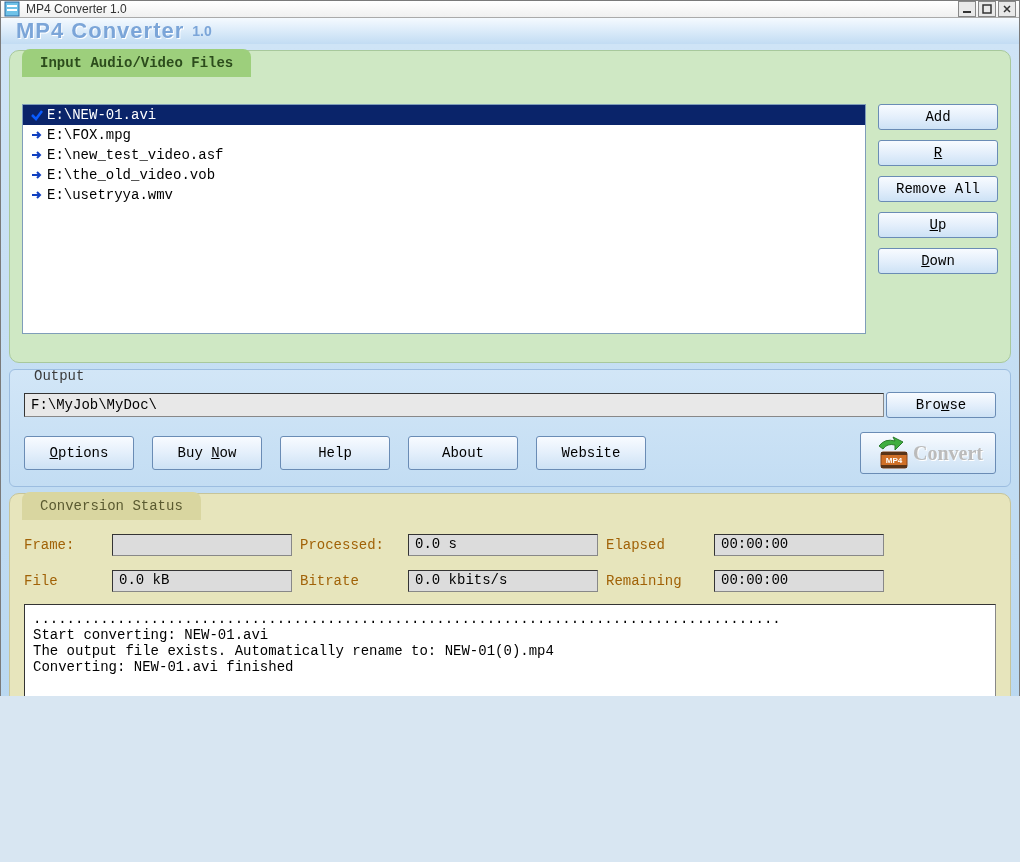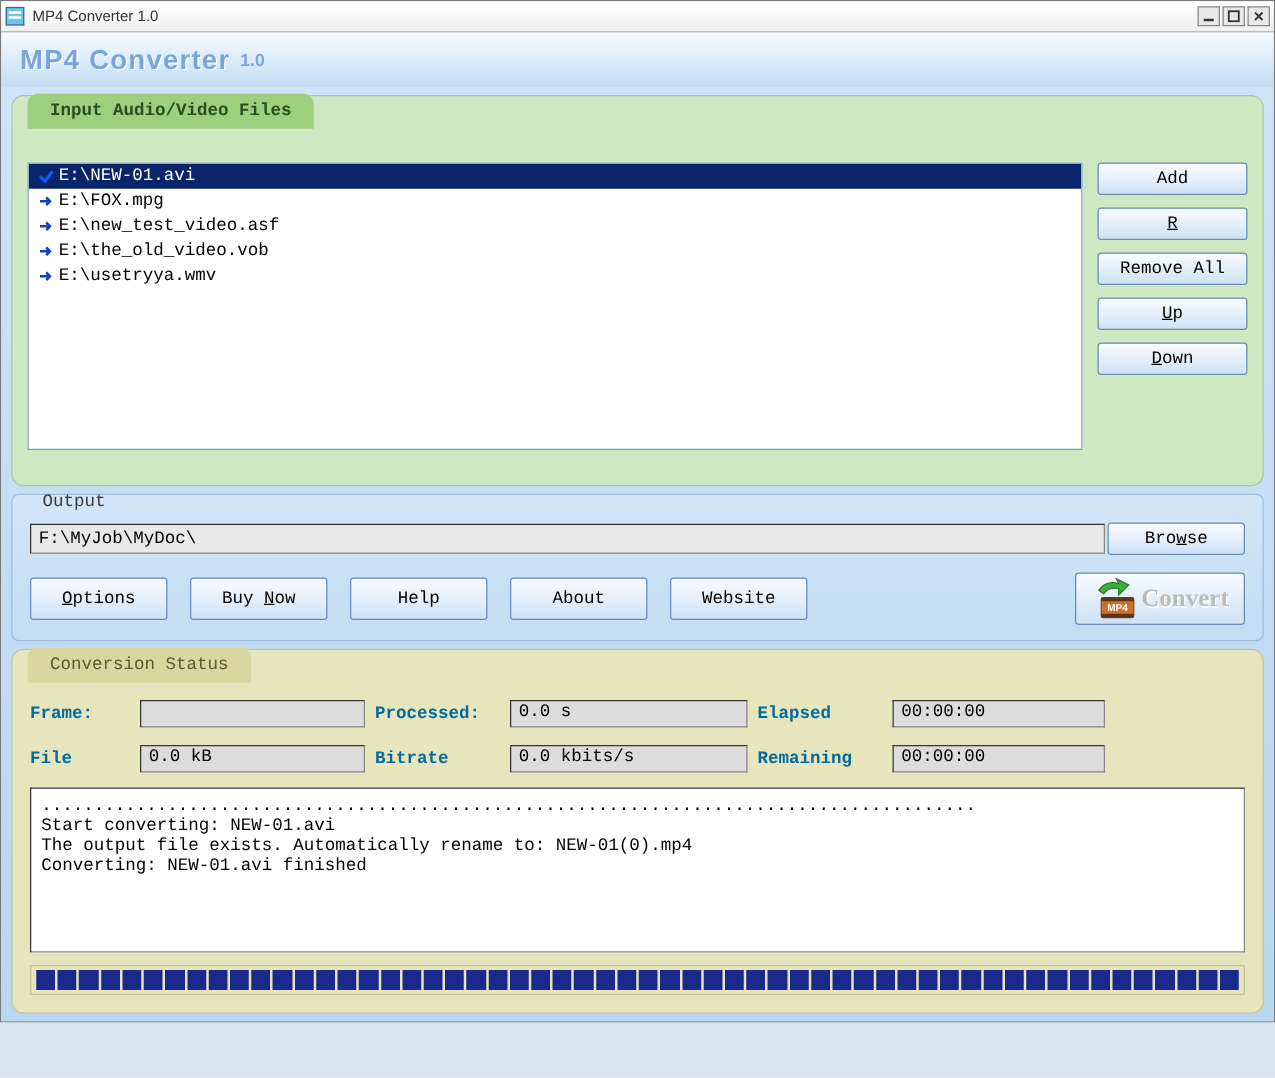--- a/index.html
+++ b/index.html
@@ -1,18 +1,18 @@
 <!DOCTYPE html>
 <html><head>
 <meta charset="utf-8">
 <style>
 * { box-sizing: border-box; margin: 0; padding: 0; }
 body { font-family: "Microsoft Sans Serif", Tahoma, Arial, sans-serif; font-size: 13px; background: #d8e6f2; }
 
-.window { width: 1020px; height: 818px; background: #ece9d8; border: 1px solid #7a7a7a; display: flex; flex-direction: column; }
+.window { width: 1020px; height: 696px; background: #ece9d8; border: 1px solid #7a7a7a; display: flex; flex-direction: column; }
 
 .titlebar { height: 25px; background: linear-gradient(#ffffff, #f0f0f0); border-bottom: 1px solid #aaa; display: flex; align-items: center; padding: 0 3px; }
 .titlebar-icon { width: 16px; height: 16px; margin-right: 6px; display: inline-flex; }
 .titlebar-icon svg { width: 16px; height: 16px; }
 .titlebar-text { flex: 1; font-size: 12px; color: #333; }
 .titlebar-btns { display: flex; gap: 2px; }
 .titlebar-btn { width: 18px; height: 16px; border: 1px solid #888; background: #e8e8e8; display: flex; align-items: center; justify-content: center; font-size: 11px; font-family: Arial; cursor: pointer; }
 .titlebar-btn svg { width: 10px; height: 10px; }
 
 .app-header { height: 44px; background: linear-gradient(#f5faff, #d6e8f8 60%, #c2dcf3); display: flex; align-items: center; padding-left: 15px; }
@@ -43,21 +43,21 @@
 .action-row .xp-button { min-width: 110px; padding: 8px 4px; font-family: "Courier New", monospace; }
 .action-spacer { flex: 1; }
 .convert-btn { display: flex; align-items: center; background: linear-gradient(#f8fbff,#cde2f5); border: 1px solid #6a8cb5; border-radius: 3px; padding: 3px 12px; cursor: pointer; gap: 0; }
 .convert-icon { width: 40px; height: 34px; }
 .convert-icon svg { width: 40px; height: 34px; }
 .convert-text { font-family: "Comic Sans MS", cursive; font-size: 20px; font-weight: bold; color: #bbb; text-shadow: 1px 1px 0 #fff; }
 
 .status-panel { background: #e7e5bc; border: 1px solid #c6c49a; border-radius: 10px; padding: 10px 14px 14px; position: relative; flex: 1; display: flex; flex-direction: column; }
 .tab-status { position: absolute; top: -2px; left: 12px; background: #d9d6a0; color: #5a5a30; padding: 6px 18px; border-radius: 8px 8px 0 0; font-family: "Courier New", monospace; font-size: 14px; }
 .status-grid { margin-top: 30px; display: grid; grid-template-columns: 80px 180px 100px 190px 100px 170px; row-gap: 14px; column-gap: 8px; align-items: center; font-family: "Courier New", monospace; font-size: 14px; }
-.stat-label { color: #0369a1; font-weight: bold; }
+.stat-label { color: #a16207; }
 .stat-box { background: #dcdcdc; border: 1px inset #888; height: 22px; padding: 1px 6px; font-family: "Courier New", monospace; font-size: 14px; }
 .log-box { margin-top: 12px; background: #fff; border: 1px inset #888; flex: 1; padding: 6px 8px; font-family: "Courier New", monospace; font-size: 14px; overflow: auto; white-space: pre; min-height: 110px; }
 
 .progress-bar { height: 24px; background: #e7e5bc; border: 1px solid #c6c49a; margin-top: 10px; padding: 3px 4px; display: flex; gap: 2px; }
 .progress-seg { flex: 1; background: #1a2a8c; }
 
 u { text-decoration: underline; }
 </style>
 </head>
 <body>

